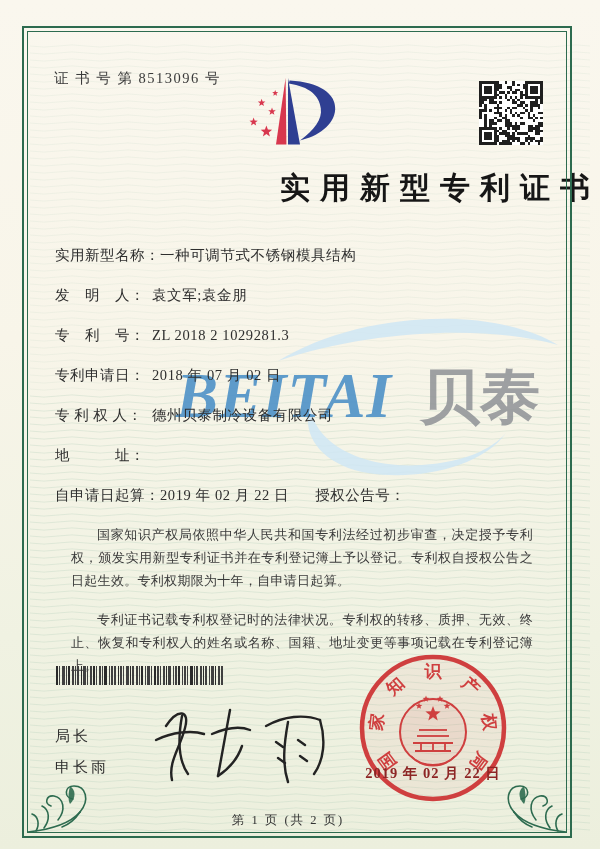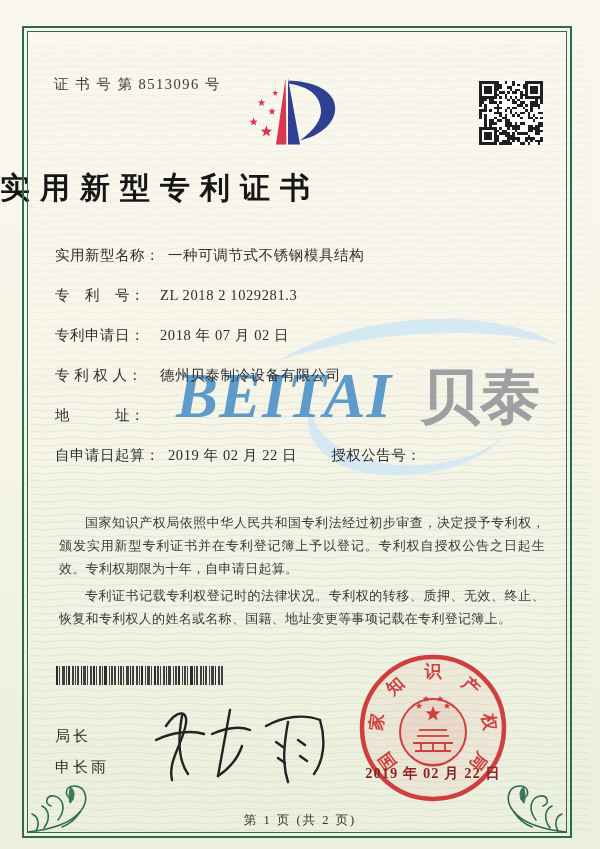--- a/index.html
+++ b/index.html
@@ -3,36 +3,36 @@
 <meta charset="utf-8">
 <style>
   html,body{margin:0;padding:0;background:#e8e8e0;}
   .page{position:relative;width:600px;height:849px;overflow:hidden;
         font-family:"Liberation Serif","DejaVu Serif",serif;color:#333;
         background:linear-gradient(180deg,#faf7ee 0%,#f8f5e9 40%,#f0f2e2 75%,#ecefdd 100%);}
   .abs{position:absolute;}
   .frame{position:absolute;left:22px;top:26px;right:28px;bottom:11px;
          border:2.5px solid #2d6b4f;pointer-events:none;z-index:3;}
   .frame-inner{position:absolute;inset:3px;border:1px solid #2d6b4f;}
-  .cert-no{left:54px;top:75px;font-size:14.5px;letter-spacing:1.5px;color:#3a3a3a;z-index:2;}
-  .title{left:0;right:0;top:168px;text-align:left;font-size:30px;font-weight:700;
+  .cert-no{left:54px;top:69px;font-size:14.5px;letter-spacing:1.5px;color:#3a3a3a;z-index:2;}
+  .title{left:0;right:0;top:168px;text-align:right;font-size:30px;font-weight:700;
          letter-spacing:10px;color:#161616;z-index:2;}
   .fields{left:55px;top:245px;width:488px;font-size:14.5px;color:#2e2e2e;z-index:2;}
-  .frow{height:40px;display:flex;align-items:flex-start;line-height:21px;gap:8px;}
+  .frow{height:40px;display:flex;align-items:flex-start;line-height:21px;}
   .flab{display:inline-block;min-width:97px;letter-spacing:.5px;white-space:nowrap;}
   .fval{letter-spacing:.6px;white-space:nowrap;}
   .flab.second{min-width:0;margin-left:26px;}
   .paras{left:55px;top:507px;width:494px;font-size:13px;line-height:23px;
          text-align:justify;color:#3a3a3a;z-index:2;}
-  .paras p{margin:4px;text-indent:2em;letter-spacing:.3px;}
+  .paras p{margin:16px;text-indent:2em;letter-spacing:.3px;}
   .signer{left:55px;top:721px;font-size:15px;line-height:31px;letter-spacing:3px;
           color:#2d2d2d;z-index:2;}
   .seal-date{left:356px;top:764px;width:154px;text-align:center;font-size:14.5px;
              font-weight:600;letter-spacing:1px;z-index:5;}
-  .footer{left:55px;top:812px;width:490px;text-align:center;font-size:12.5px;
+  .footer{left:43px;top:812px;width:490px;text-align:center;font-size:12.5px;
           letter-spacing:2px;color:#333;z-index:2;}
   .z1{z-index:1;} .z2{z-index:2;} .z4{z-index:4;}
   svg text{font-family:"Liberation Serif","DejaVu Serif",serif;}
 </style>
 </head>
 <body>
 
 <div class="page">
 
   <svg id="waves" class="abs" style="left:0;top:0" width="600" height="849">
@@ -520,20 +520,24 @@
     </svg>
 
   <div class="abs title">实用新型专利证书</div>
 
   <div class="abs fields">
     <div class="frow">
       <span class="flab">实用新型名称：</span>
       <span class="fval">一种可调节式不锈钢模具结构</span>
     </div>
     <div class="frow">
+      <span class="flab">发　明　人：</span>
+      <span class="fval">袁文军;袁金朋</span>
+    </div>
+    <div class="frow">
       <span class="flab">专　利　号：</span>
       <span class="fval">ZL 2018 2 1029281.3</span>
     </div>
     <div class="frow">
       <span class="flab">专利申请日：</span>
       <span class="fval">2018 年 07 月 02 日</span>
     </div>
     <div class="frow">
       <span class="flab">专 利 权 人：</span>
       <span class="fval">德州贝泰制冷设备有限公司</span>

